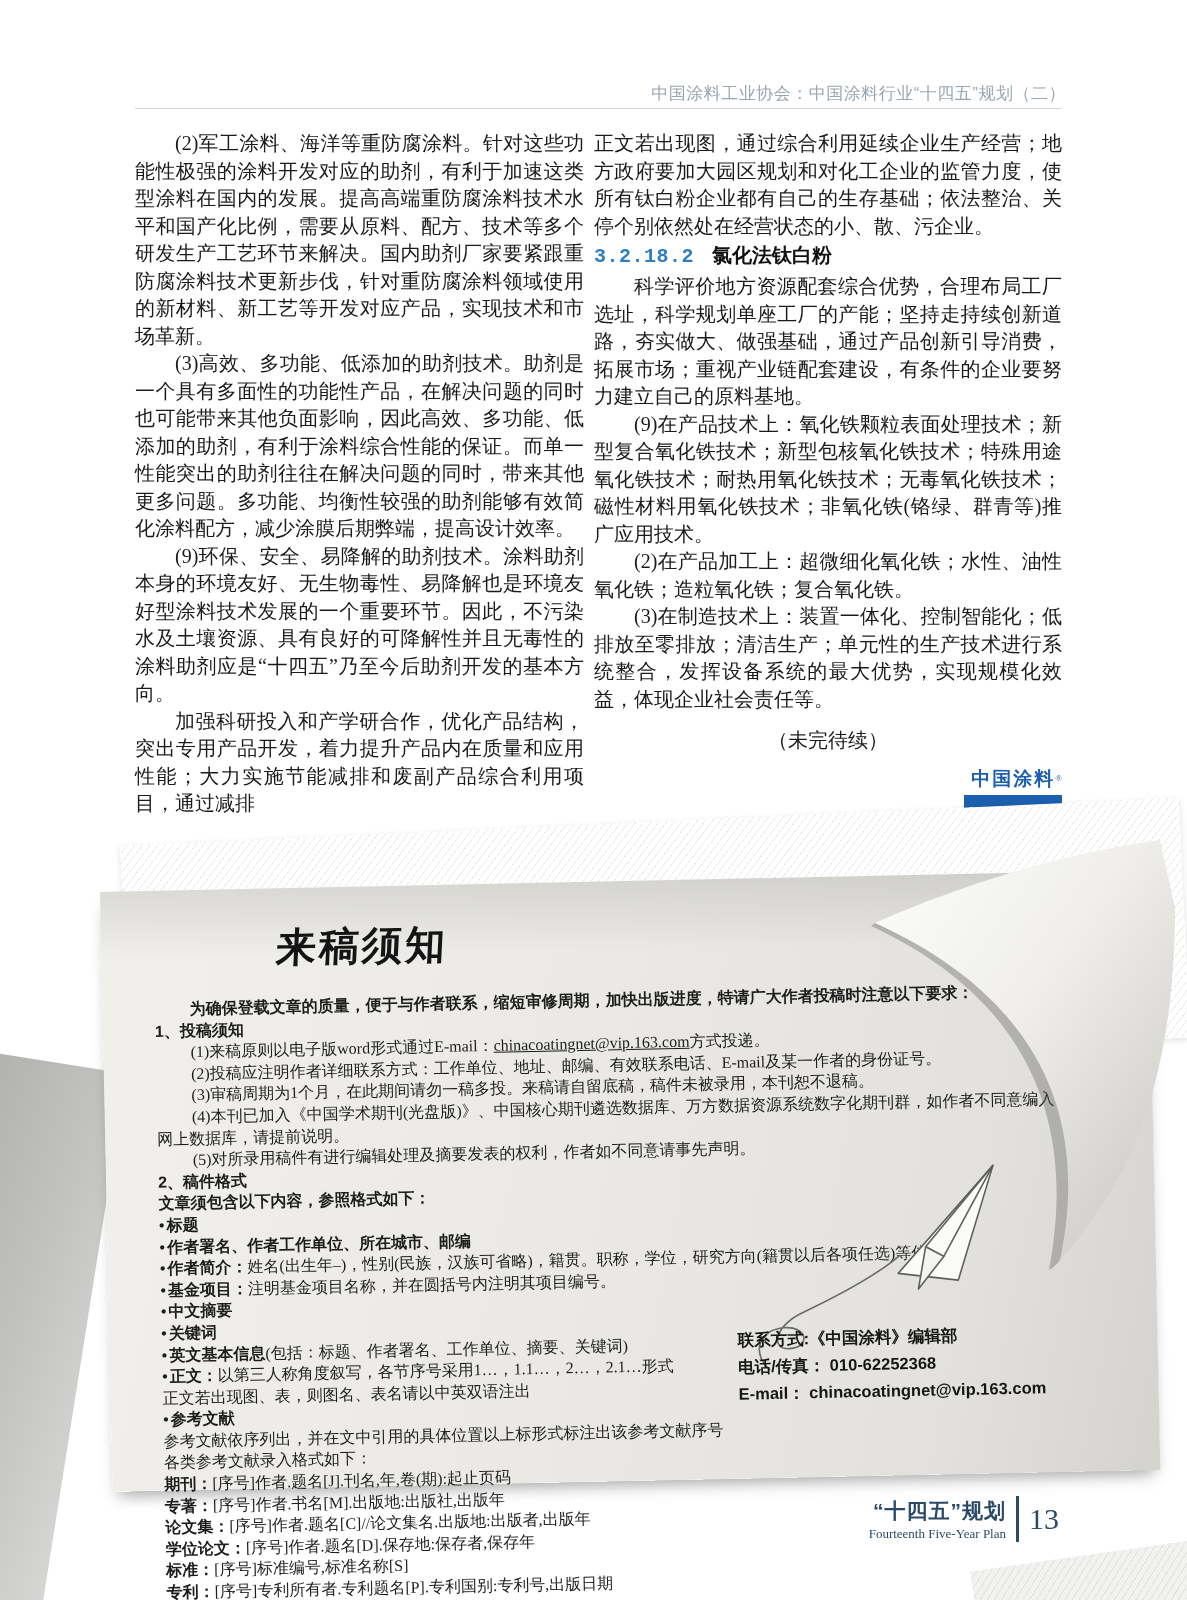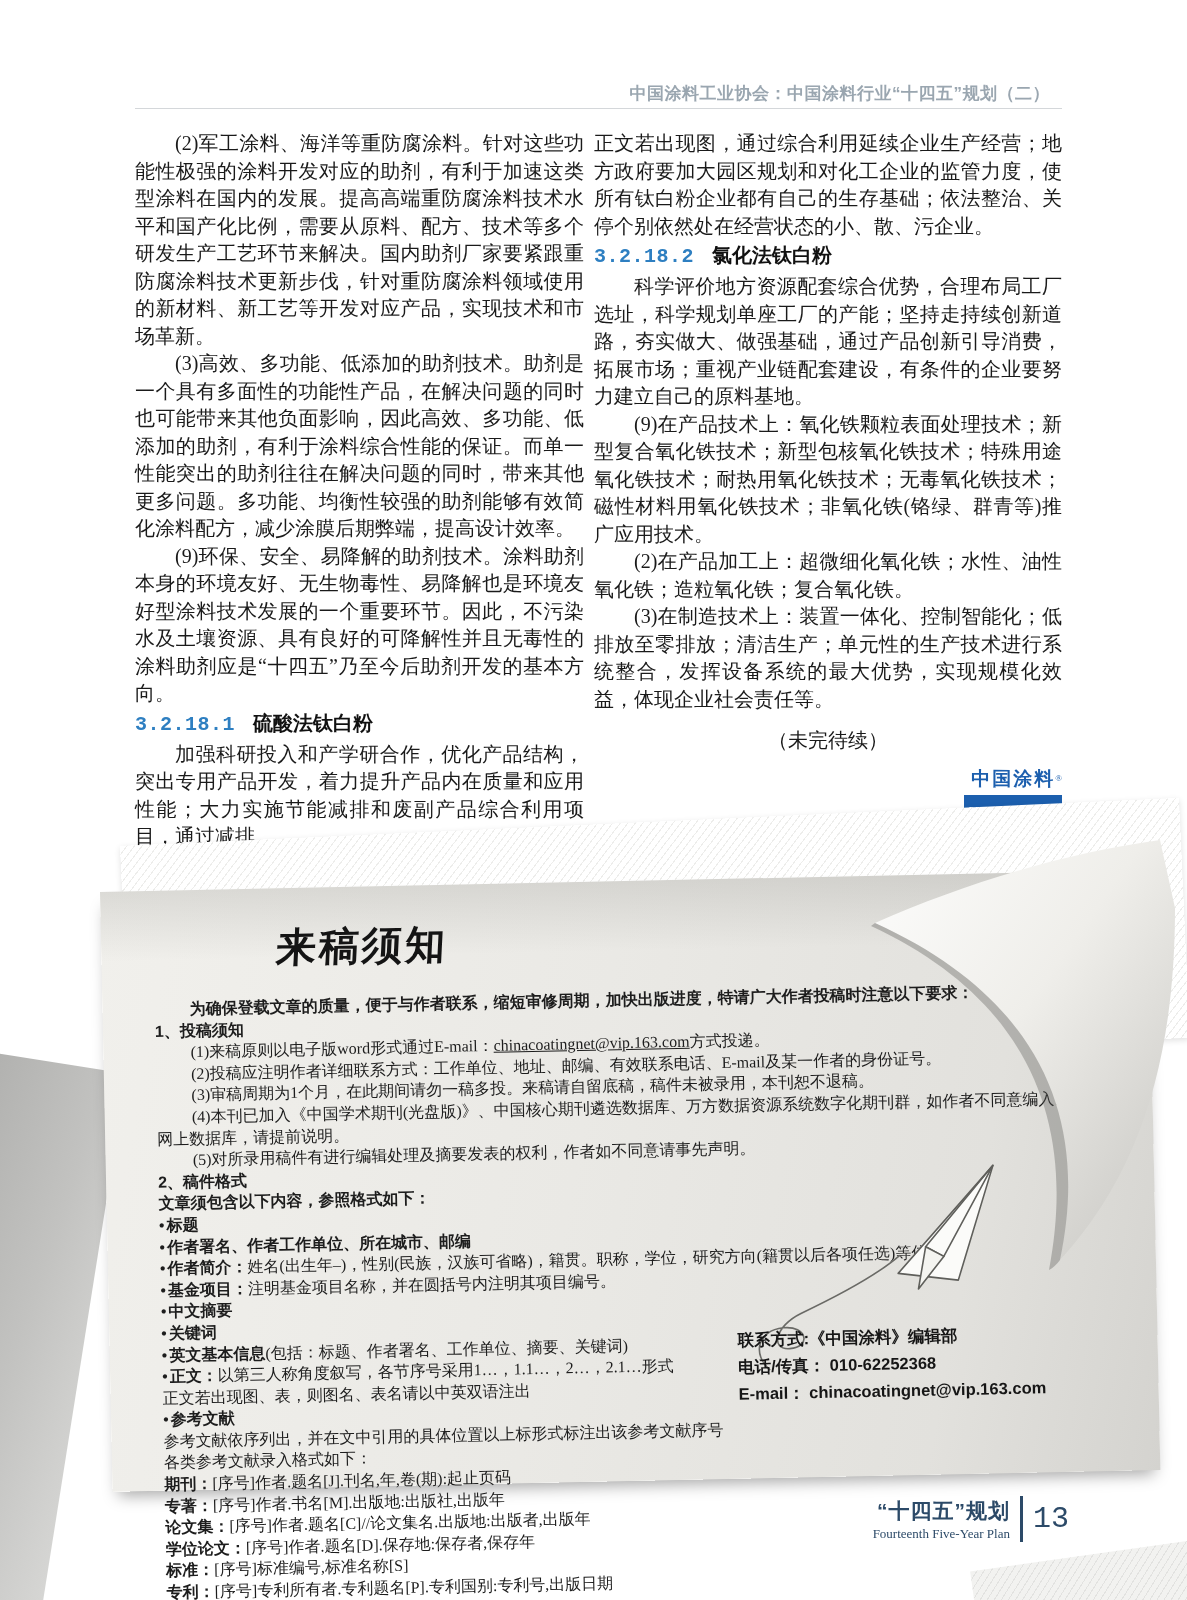--- a/index.html
+++ b/index.html
@@ -2,23 +2,23 @@
 <html><head>
 <meta charset="utf-8">
 <style>
   html,body{margin:0;padding:0;}
   body{
     width:1187px;height:1600px;position:relative;background:#ffffff;
     font-family:"Liberation Serif","DejaVu Serif",serif;
     color:#1c1c1c;overflow:hidden;
   }
   
-  .hdr{position:absolute;top:82px;left:123px;width:927px;text-align:right;
+  .hdr{position:absolute;top:82px;left:139px;width:927px;text-align:right;
     font-family:"Liberation Sans","DejaVu Sans",sans-serif;
-    font-size:17px;color:#9aa6b0;letter-spacing:.5px;font-weight:bold;}
+    font-size:17px;color:#9aa6b0;letter-spacing:.5px;}
   .hdr-rule{position:absolute;top:108px;left:135px;width:927px;height:1px;background:#d4d7da;}
   
   .col{position:absolute;top:130px;font-size:20px;line-height:27.5px;text-align:justify;color:#1a1a1a;}
   .col p{margin:0;text-indent:2em;}
   .col p.noindent{text-indent:0;}
   .col-left{left:135px;width:449px;}
   .col-right{left:594px;width:468px;}
   .sec-h{margin:3px 0 3px 0;text-indent:0;font-family:Liberation Mono, monospace;line-height:27px;}
   .sec-num{color:#2e7fc1;font-weight:700;letter-spacing:.5px;}
   .sec-title{color:#111;font-weight:700;margin-left:18px;}
@@ -57,43 +57,40 @@
   .n-flush{margin-left:40px;}
   .n-email{text-decoration:underline;}
   .bullet-row{margin-left:40px;}
   .bullet-glyph{font-weight:700;margin-right:2px;}
   .ref-row{margin-left:40px;}
   .contact{position:absolute;left:628px;top:448px;
     font-family:"Liberation Sans","DejaVu Sans",sans-serif;font-weight:700;
     font-size:16.5px;line-height:27px;color:#161616;}
   .plane{position:absolute;left:640px;top:280px;width:270px;height:220px;}
   
-  .footer{position:absolute;right:118px;top:1496px;display:flex;align-items:center;color:#2c4a68;}
+  .footer{position:absolute;right:128px;top:1496px;display:flex;align-items:center;color:#2c4a68;}
   .footer-txt{text-align:right;margin-right:10px;}
   .footer-cn{font-family:"Liberation Sans","DejaVu Sans",sans-serif;font-weight:800;font-size:21px;letter-spacing:1px;}
   .footer-en{font-size:13px;font-family:"Liberation Serif",serif;font-weight:400;margin-top:1px;}
   .footer-bar{width:3px;height:46px;background:#2c4a68;margin-right:10px;}
-  .footer-page{font-size:30px;font-family:Liberation Mono, monospace;text-align:right;}
+  .footer-page{font-size:30px;font-family:Liberation Serif, serif;text-align:right;}
   .corner-gray{position:absolute;right:-90px;bottom:-70px;width:300px;height:120px;
     background:repeating-linear-gradient(130deg,#f2f2f0 0 5px,#e2e2e0 5px 6px);
     transform:rotate(-8deg);}
 </style>
 </head>
 <body>
 
 <div class="hdr">中国涂料工业协会：中国涂料行业“十四五”规划（二）</div>
 <div class="hdr-rule"></div>
 
 <div class="col col-left">
   <p>(2)军工涂料、海洋等重防腐涂料。针对这些功能性极强的涂料开发对应的助剂，有利于加速这类型涂料在国内的发展。提高高端重防腐涂料技术水平和国产化比例，需要从原料、配方、技术等多个研发生产工艺环节来解决。国内助剂厂家要紧跟重防腐涂料技术更新步伐，针对重防腐涂料领域使用的新材料、新工艺等开发对应产品，实现技术和市场革新。</p>
   <p>(3)高效、多功能、低添加的助剂技术。助剂是一个具有多面性的功能性产品，在解决问题的同时也可能带来其他负面影响，因此高效、多功能、低添加的助剂，有利于涂料综合性能的保证。而单一性能突出的助剂往往在解决问题的同时，带来其他更多问题。多功能、均衡性较强的助剂能够有效简化涂料配方，减少涂膜后期弊端，提高设计效率。</p>
   <p>(9)环保、安全、易降解的助剂技术。涂料助剂本身的环境友好、无生物毒性、易降解也是环境友好型涂料技术发展的一个重要环节。因此，不污染水及土壤资源、具有良好的可降解性并且无毒性的涂料助剂应是“十四五”乃至今后助剂开发的基本方向。</p>
-  <div class="sec-h">
-    <span class="sec-num">3.2.18.1</span><span class="sec-title">硫酸法钛白粉</span>
-  </div>
   <p>加强科研投入和产学研合作，优化产品结构，突出专用产品开发，着力提升产品内在质量和应用性能；大力实施节能减排和废副产品综合利用项目，通过减排</p>
 </div>
 
 <div class="col col-right">
   <p class="noindent">正文若出现图，通过综合利用延续企业生产经营；地方政府要加大园区规划和对化工企业的监管力度，使所有钛白粉企业都有自己的生存基础；依法整治、关停个别依然处在经营状态的小、散、污企业。</p>
   <div class="sec-h">
     <span class="sec-num">3.2.18.2</span><span class="sec-title">氯化法钛白粉</span>
   </div>
   <p>科学评价地方资源配套综合优势，合理布局工厂选址，科学规划单座工厂的产能；坚持走持续创新道路，夯实做大、做强基础，通过产品创新引导消费，拓展市场；重视产业链配套建设，有条件的企业要努力建立自己的原料基地。</p>
   <p>(9)在产品技术上：氧化铁颗粒表面处理技术；新型复合氧化铁技术；新型包核氧化铁技术；特殊用途氧化铁技术；耐热用氧化铁技术；无毒氧化铁技术；磁性材料用氧化铁技术；非氧化铁(铬绿、群青等)推广应用技术。</p>

